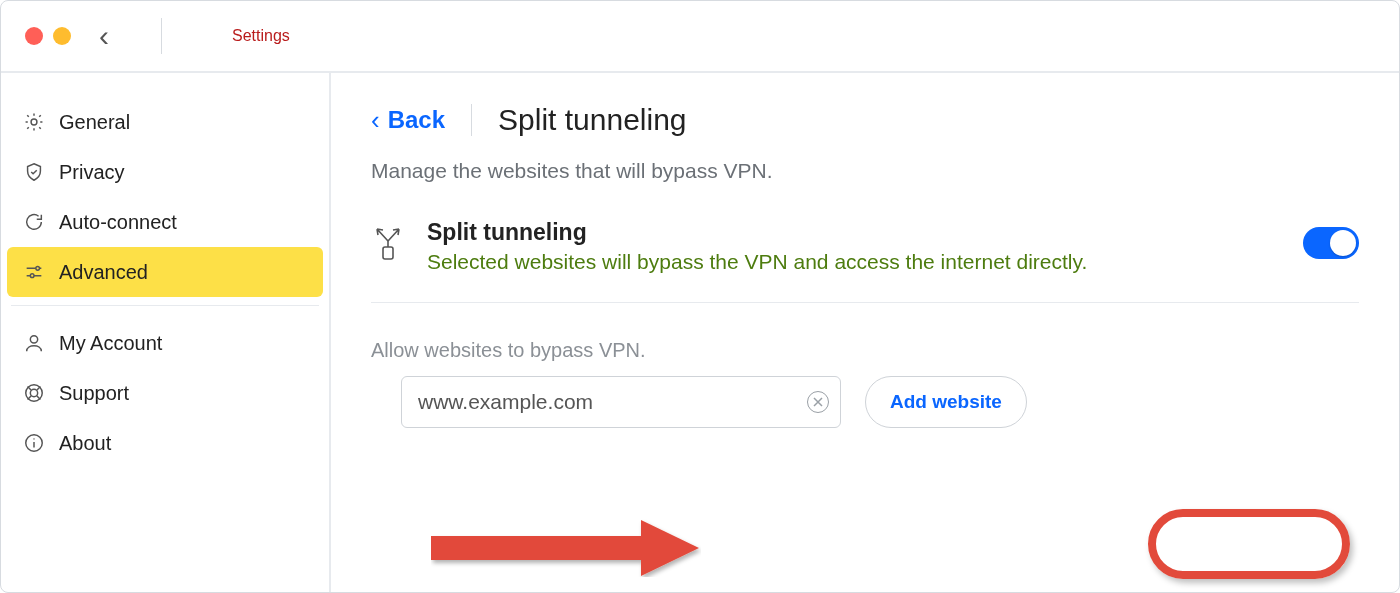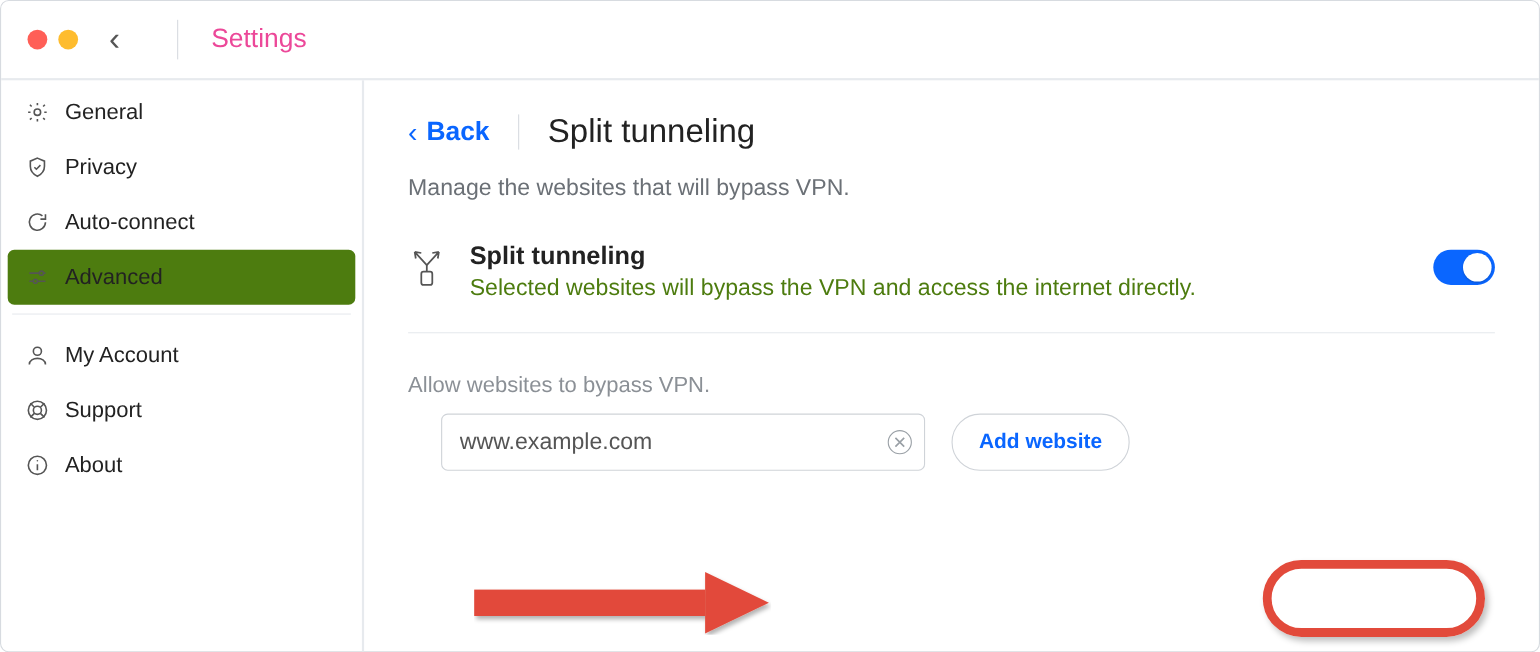--- a/index.html
+++ b/index.html
@@ -8,25 +8,25 @@
   .titlebar { height: 72px; display: flex; align-items: center; padding: 0 24px; border-bottom: 2px solid #e7eaee; }
   .traffic { display: flex; gap: 10px; margin-right: 28px; }
   .dot { width: 18px; height: 18px; border-radius: 50%; }
   .dot.red { background:#ff5f57; }
   .dot.yellow { background:#febc2e; }
   .back-chevron { font-size: 30px; color:#555; margin-right: 22px; line-height:1; user-select:none; font-weight:300; }
   .brand { font-size: 29px; font-weight: 800; letter-spacing: -0.5px; }
   .brand .thin { font-weight: 500; margin-left:4px;}
   .brand .reg { font-size: 14px; vertical-align: super; font-weight:400;}
   .title-divider { width:1px; height:36px; background:#d7dbe0; margin: 0 30px; }
-  .title-sub { font-size: 24px; color:#ec4899; }
+  .title-sub { font-size: 16px; color:#b91c1c;margin-left:40px; }
   .body { display:flex; height: calc(593px - 72px); }
-  .sidebar { width: 330px; border-right: 2px solid #e7eaee; padding-top: 4px; }
+  .sidebar { width: 330px; border-right: 2px solid #e7eaee; padding-top: 24px; }
   .side-item { display:flex; align-items:center; gap:14px; height:50px; padding:0 22px; font-size:20px; color:#222; cursor:pointer; }
-  .side-item.selected { background:#4d7c0f; border-radius:6px; margin:0 6px; padding:0 16px;}
+  .side-item.selected { background:#fde047; border-radius:6px; margin:0 6px; padding:0 16px;}
   .side-sep { height:1px; background:#e7eaee; margin: 8px 10px 12px; }
   .side-icon { width:22px; height:22px; display:flex; align-items:center; justify-content:center; color:#555; flex-shrink:0;}
   .side-icon svg { width:22px; height:22px; stroke:#555; fill:none; stroke-width:1.6; }
   .main { flex:1; padding: 30px 40px 0 40px; position:relative; }
   .crumb { display:flex; align-items:center; gap: 26px; margin-bottom: 22px; }
   .crumb-back { display:flex; align-items:center; gap:8px; color:#0a66ff; font-size:24px; font-weight:600; cursor:pointer;}
   .crumb-back .chev { font-size:26px; line-height:1; font-weight:400; }
   .crumb-div { width:1px; height:32px; background:#d7dbe0; }
   .crumb-title { font-size:30px; font-weight:500; color:#222; }
   .desc { font-size:21px; color:#6b7076; margin-bottom: 36px; }

